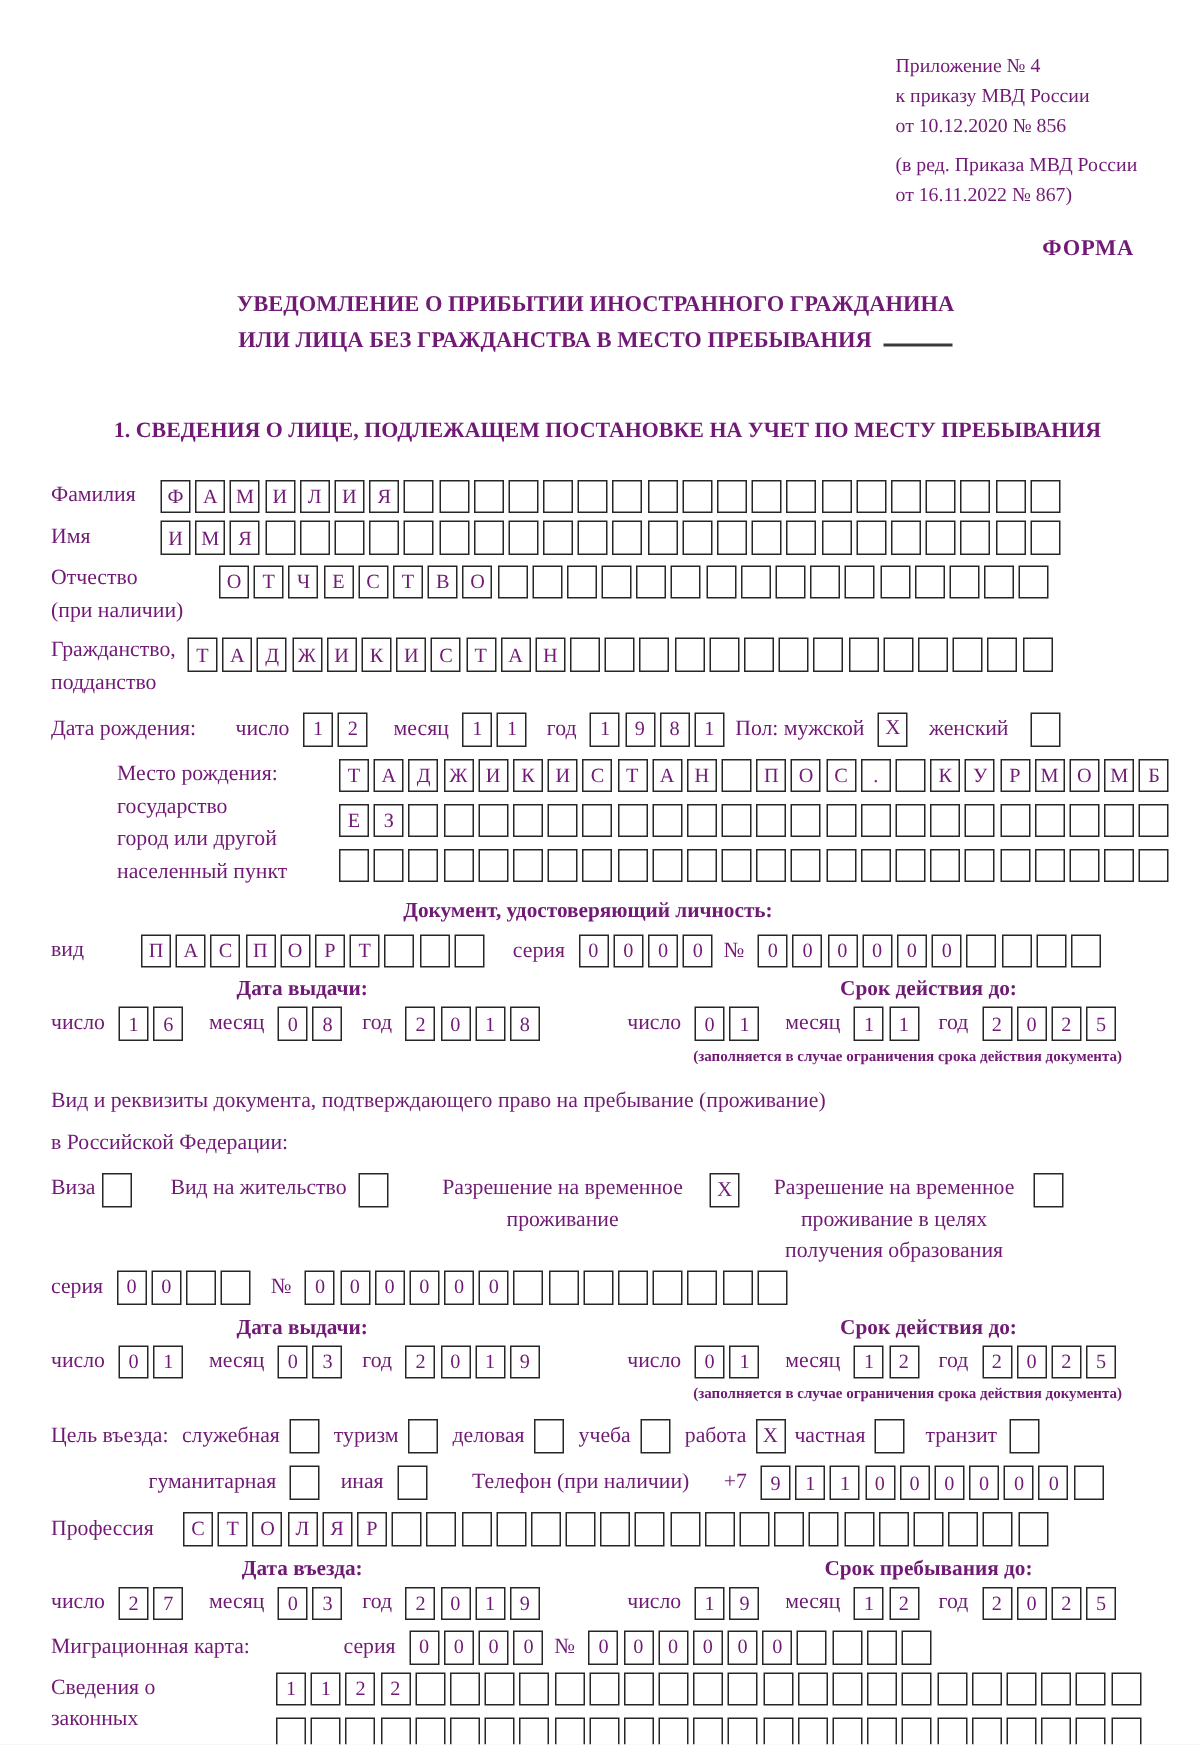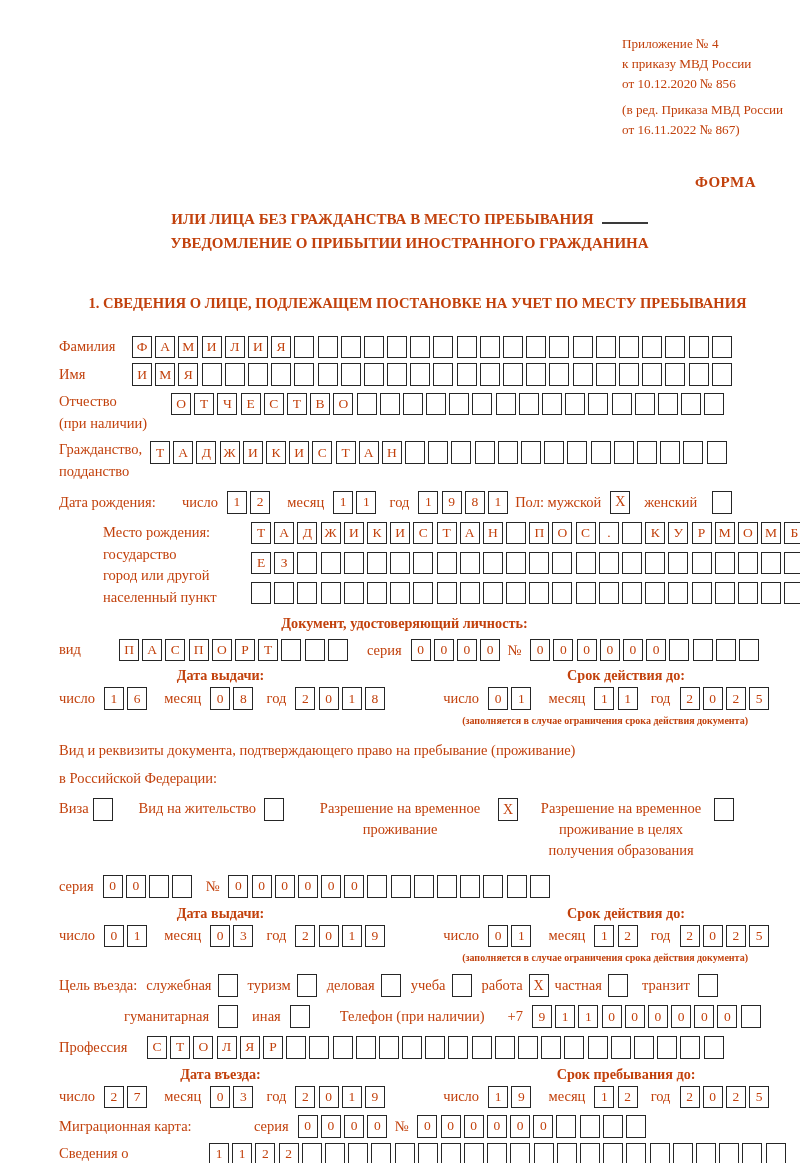--- a/index.html
+++ b/index.html
@@ -1,24 +1,24 @@
 <!DOCTYPE html>
 <html><head>
 <meta charset="utf-8">
 <style>
   html,body { margin:0; padding:0; background:#f2f2f2; }
   .page {
-    width:800px; height:1163px; background:#ffffff; color:#c2410c;
+    width:800px; height:1163px; background:#ffffff; color:#701a75;
     font-family:"Liberation Serif","DejaVu Serif",serif;
-    box-sizing:border-box; padding:34px 10px 10px 59px;
+    box-sizing:border-box; padding:34px 10px 10px 34px;
     position:relative; overflow:hidden; margin:0 auto;
   }
   .appendix { margin-left:563px; width:190px; font-size:13.2px; line-height:1.5; }
   .appendix .grp2 { margin-top:7px; }
-  .forma { text-align:right; padding-right:34px; font-weight:bold; font-size:15px; margin-top:34px; letter-spacing:.5px; }
+  .forma { text-align:right; padding-right:34px; font-weight:bold; font-size:15px; margin-top:18px; letter-spacing:.5px; }
   .title { text-align:center; font-weight:bold; font-size:15px; line-height:1.6; margin-top:16px; padding-right:30px; }
   .title .uline { display:inline-block; width:46px; border-bottom:2px solid #3a3a3a; height:12px; margin-left:8px; }
   .sec-heading { text-align:center; font-weight:bold; font-size:14.6px; margin-top:40px; margin-bottom:24px; padding-right:14px; }
 
   .frow { display:flex; align-items:center; margin-bottom:5px; }
   .frow.top { align-items:flex-start; }
   .flabel { font-size:14.5px; line-height:1.5; flex-shrink:0; }
   .w73 { width:73px; } .w112 { width:112px; } .w91 { width:91px; } .w148 { width:148px;margin-left:44px; } .w150 { width:150px; } .w60 { width:60px;font-family:Liberation Serif, serif; }
   .cells { display:flex; flex-shrink:0; }
   .cell {
@@ -32,21 +32,21 @@
   }
   .cr { margin-bottom:7.5px; }
   .dlabel { font-size:14.5px; margin-right:9px; white-space:nowrap; }
   .ml10 { margin-left:10px; } .ml14 { margin-left:14px;font-family:Liberation Serif, serif; } .ml26 { margin-left:26px; } .ml55 { margin-left:55px; }
   .doc-heading { text-align:center; font-weight:bold; font-size:14.2px; margin:6px 0 7px 0; padding-right:40px; }
   .dhead { display:flex; font-weight:bold; font-size:14.2px; margin-bottom:3px; }
   .dhead .lft { width:335px; text-align:center; }
   .dhead .rgt { width:340px; text-align:center; margin-left:80px; }
   .rnote { text-align:right; font-size:10px; font-weight:bold; padding-right:42px; margin:2px 0 11px 0; }
   .intro { font-size:14.5px; line-height:1.9; }
-  .optrow { display:flex; align-items:flex-start; margin-top:6px; margin-bottom:14px; }
+  .optrow { display:flex; align-items:flex-start; margin-top:6px; margin-bottom:2px; }
   .opt { display:flex; align-items:flex-start; }
   .opt .olabel { font-size:14.5px; line-height:1.45; }
   .opt .center { text-align:center; }
   .opt .box { margin-left:8px; margin-top:0; }
 </style>
 </head>
 <body>
 
 <div class="page">
 
@@ -56,22 +56,22 @@
     <div>от 10.12.2020 № 856</div>
     <div class="grp2">
       <div>(в ред. Приказа МВД России</div>
       <div>от 16.11.2022 № 867)</div>
     </div>
   </div>
 
   <div class="forma">ФОРМА</div>
 
   <div class="title">
+    <div>УВЕДОМЛЕНИЕ О ПРИБЫТИИ ИНОСТРАННОГО ГРАЖДАНИНА</div>
     <div><span>ИЛИ ЛИЦА БЕЗ ГРАЖДАНСТВА В МЕСТО ПРЕБЫВАНИЯ</span><span class="uline"></span></div>
-    <div>УВЕДОМЛЕНИЕ О ПРИБЫТИИ ИНОСТРАННОГО ГРАЖДАНИНА</div>
   </div>
 
   <div class="sec-heading">1. СВЕДЕНИЯ О ЛИЦЕ, ПОДЛЕЖАЩЕМ ПОСТАНОВКЕ НА УЧЕТ ПО МЕСТУ ПРЕБЫВАНИЯ</div>
 
   <div class="frow">
     <div class="flabel w73">Фамилия</div>
     <div class="cells">
         <span class="cell">Ф</span>
         <span class="cell">А</span>
         <span class="cell">М</span>

